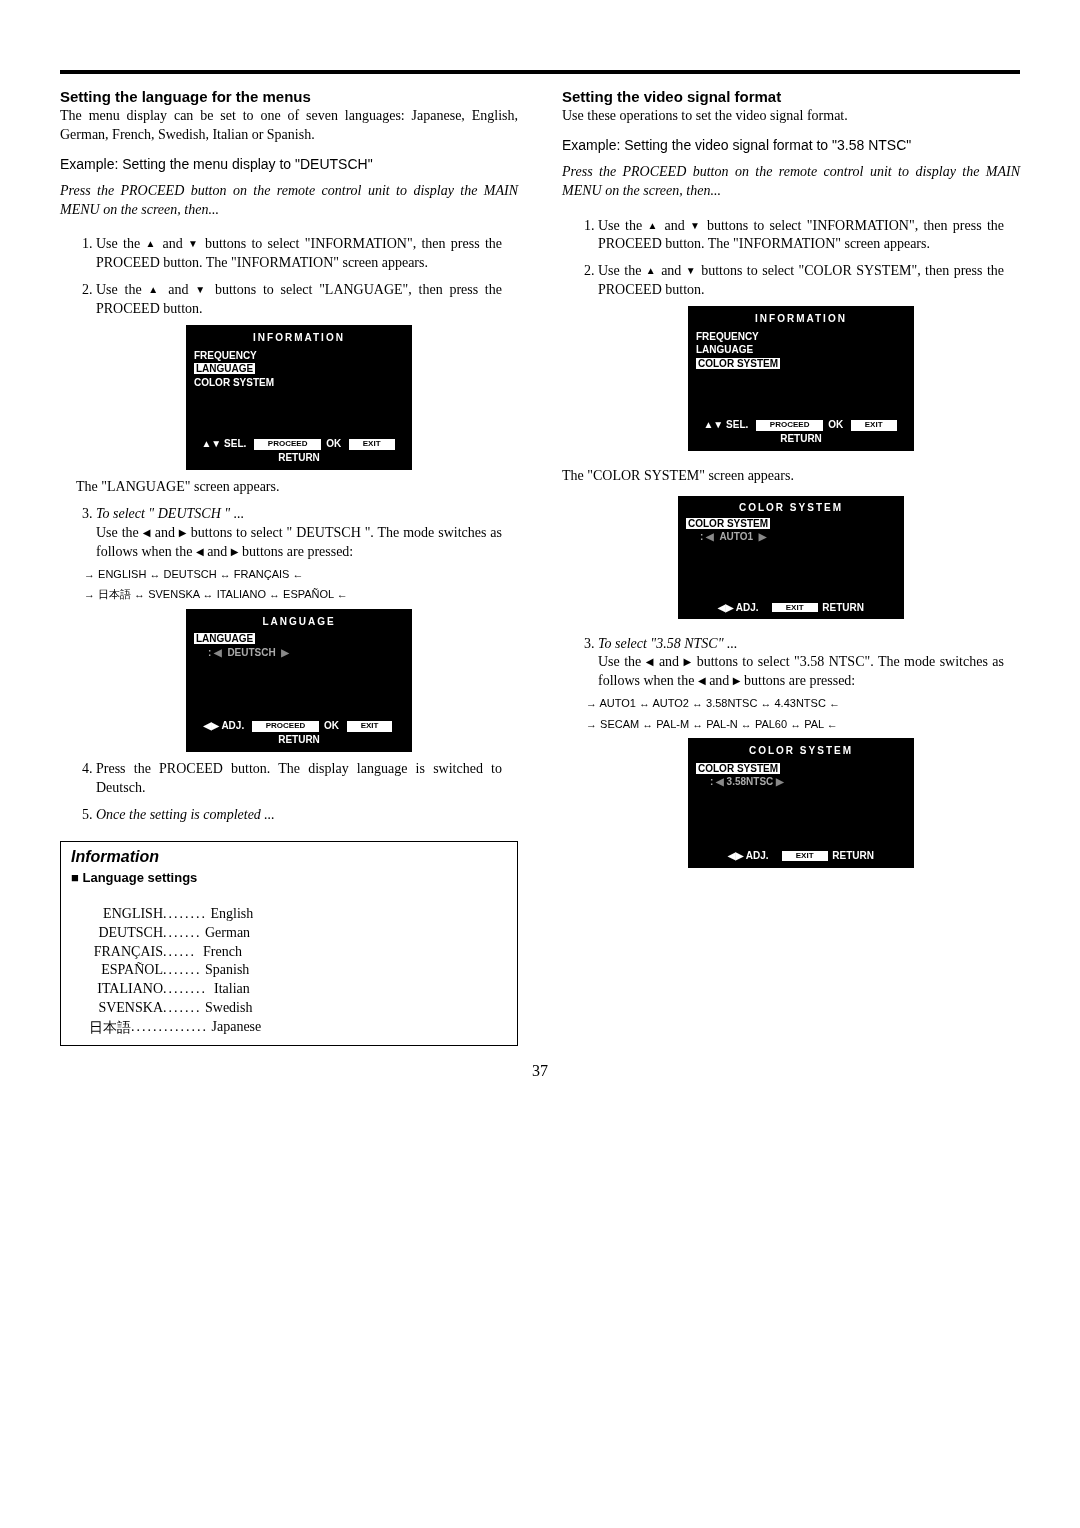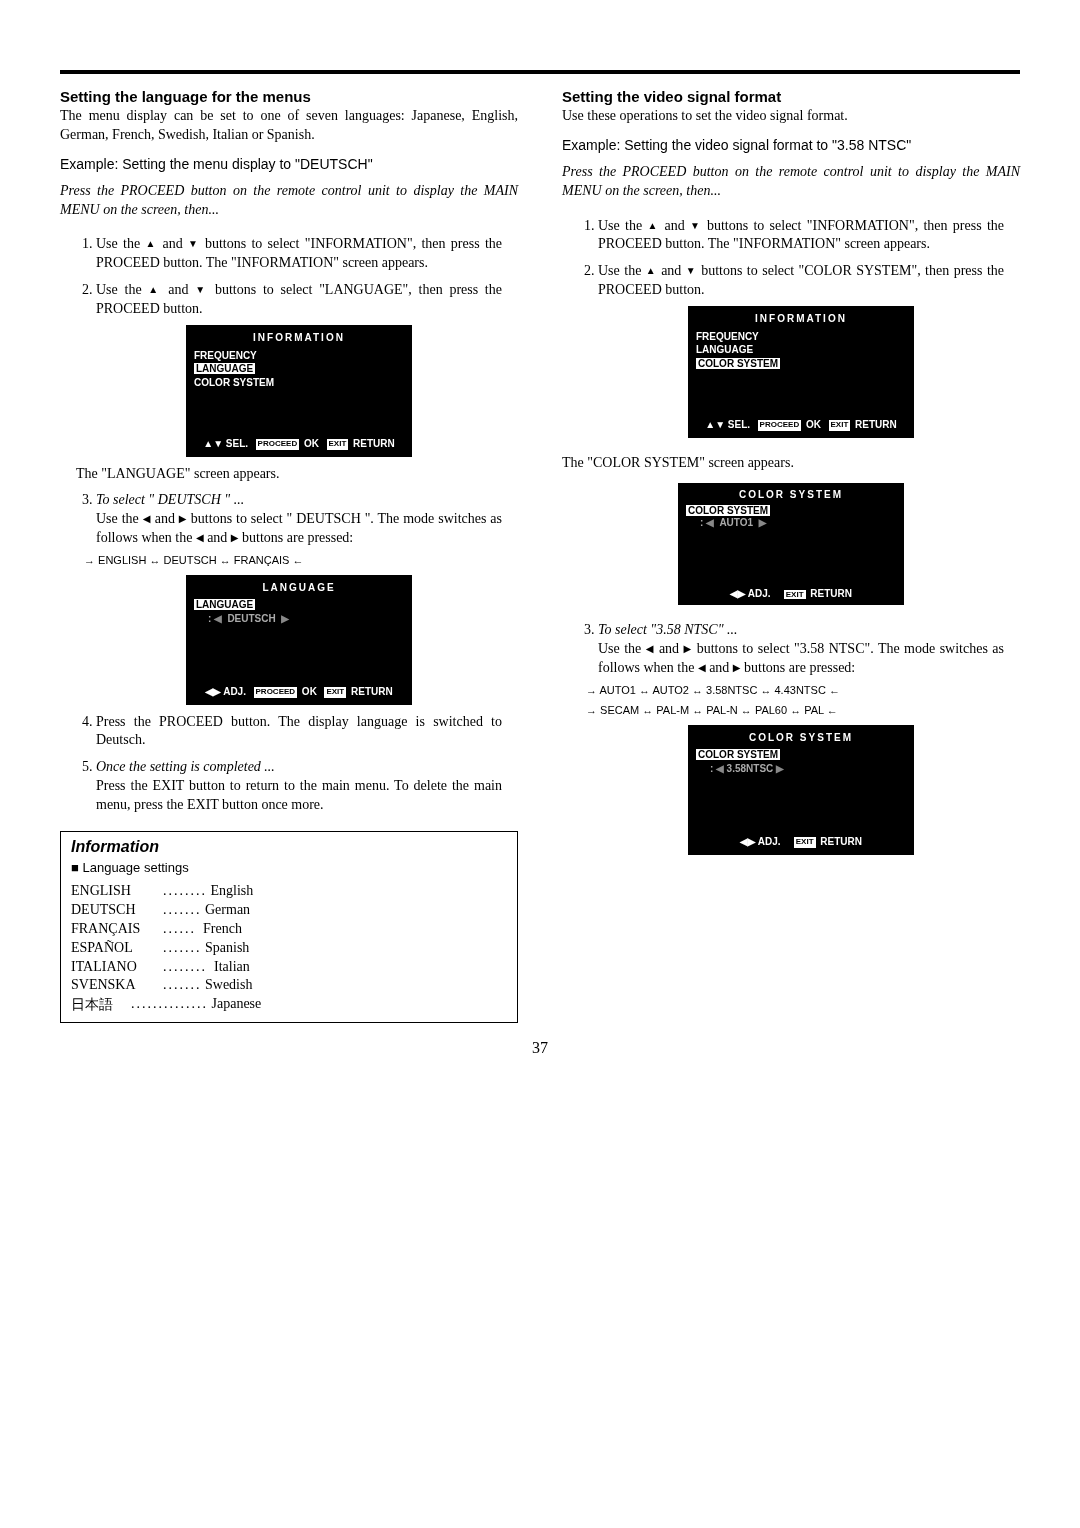--- a/index.html
+++ b/index.html
@@ -100,21 +100,21 @@
     text-align: center;
     font-weight: bold;
     font-size: 10px;
     margin-top: 4px;
   }
   .tag {
     display: inline-block;
     background: #fff;
     color: #000;
     font-size: 8px;
-    padding: 0 2px;
+    padding: 0 14px;
     margin: 0 2px;
     vertical-align: middle;
     font-weight: bold;
   }
   .cycle {
     font-family: Arial, Helvetica, sans-serif;
     font-size: 11px;
     font-weight: normal;
     margin: 4px 0 0 0;
     line-height: 1.5;
@@ -129,34 +129,35 @@
   }
   .infobox-title {
     font-family: Arial, Helvetica, sans-serif;
     font-style: italic;
     font-weight: bold;
     font-size: 16px;
     margin-bottom: 4px;
   }
   .infobox-sub {
     font-family: Arial, Helvetica, sans-serif;
-    font-weight: normal;
+    font-weight: bold;
     font-size: 13px;
-    margin-bottom: 7px;
+    margin-bottom: 20px;
   }
   .infobox-sub::before {
     content: "■ ";
   }
   .lang-table {
     font-family: "Times New Roman", serif;
     font-size: 14px;
     line-height: 1.35;
   }
   .lang-row {
     display: flex;
+    text-align: right;
   }
   .lang-row .l {
     width: 92px;
   }
   .lang-row .d {
     letter-spacing: 2px;
   }
   .pg {
     text-align: center;
     font-size: 16px;
@@ -202,37 +203,39 @@
       </div>
 
       <div style="margin-left:-20px;">The "LANGUAGE" screen appears.</div>
     </li>
 
     <li>
       <span class="sub">To select " DEUTSCH " ...</span><br>
       <span>Use the </span><span class="small-tri">◀</span><span> and </span><span class="small-tri">▶</span><span> buttons to select " DEUTSCH ". The mode switches as follows when the </span><span class="small-tri">◀</span><span> and </span><span class="small-tri">▶</span><span> buttons are pressed:</span>
 
       <div class="cycle" style="margin-left:-12px;">→ ENGLISH ↔ DEUTSCH ↔ FRANÇAIS ←</div>
+      <div class="cycle" style="margin-left:-12px;">
+        <span>→ </span><span class="jp">日本語</span><span> ↔ SVENSKA ↔ ITALIANO ↔ ESPAÑOL ←</span>
+      </div>
 
       <div class="osd">
         <div class="osd-title">LANGUAGE</div>
         <div class="osd-item"><span class="hl">LANGUAGE</span></div>
         <div class="osd-value">: <span class="tri">◀</span>&nbsp;&nbsp;<span>DEUTSCH</span>&nbsp;&nbsp;<span class="tri">▶</span></div>
         <div class="osd-spacer" style="height:56px;"></div>
         <div class="osd-foot">
           <span>◀▶</span> <span>ADJ.</span>&nbsp;&nbsp;<span class="tag">PROCEED</span> <span>OK</span>&nbsp;&nbsp;<span class="tag">EXIT</span> <span>RETURN</span>
         </div>
       </div>
     </li>
 
     <li>Press the PROCEED button. The display language is switched to Deutsch.</li>
 
     <li>
       <span class="sub">Once the setting is completed ...</span><br>
-      <span>Press the EXIT button to return to the main menu. To delete the main menu, press the EXIT button once more.</span>
     </li>
   </ol>
 
   <div class="infobox">
     <div class="infobox-title">Information</div>
     <div class="infobox-sub">Language settings</div>
     <div class="lang-table">
       <div class="lang-row"><span class="l">ENGLISH</span><span class="d">........</span>&nbsp;<span>English</span></div>
       <div class="lang-row"><span class="l">DEUTSCH</span><span class="d">.......</span>&nbsp;<span>German</span></div>
       <div class="lang-row"><span class="l">FRANÇAIS</span><span class="d">......</span>&nbsp;&nbsp;<span>French</span></div>

